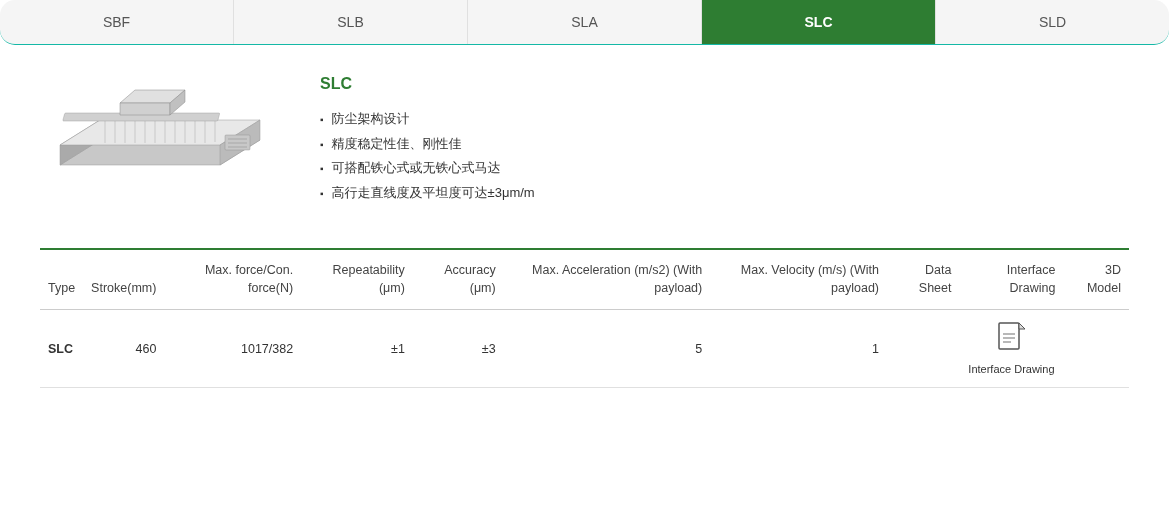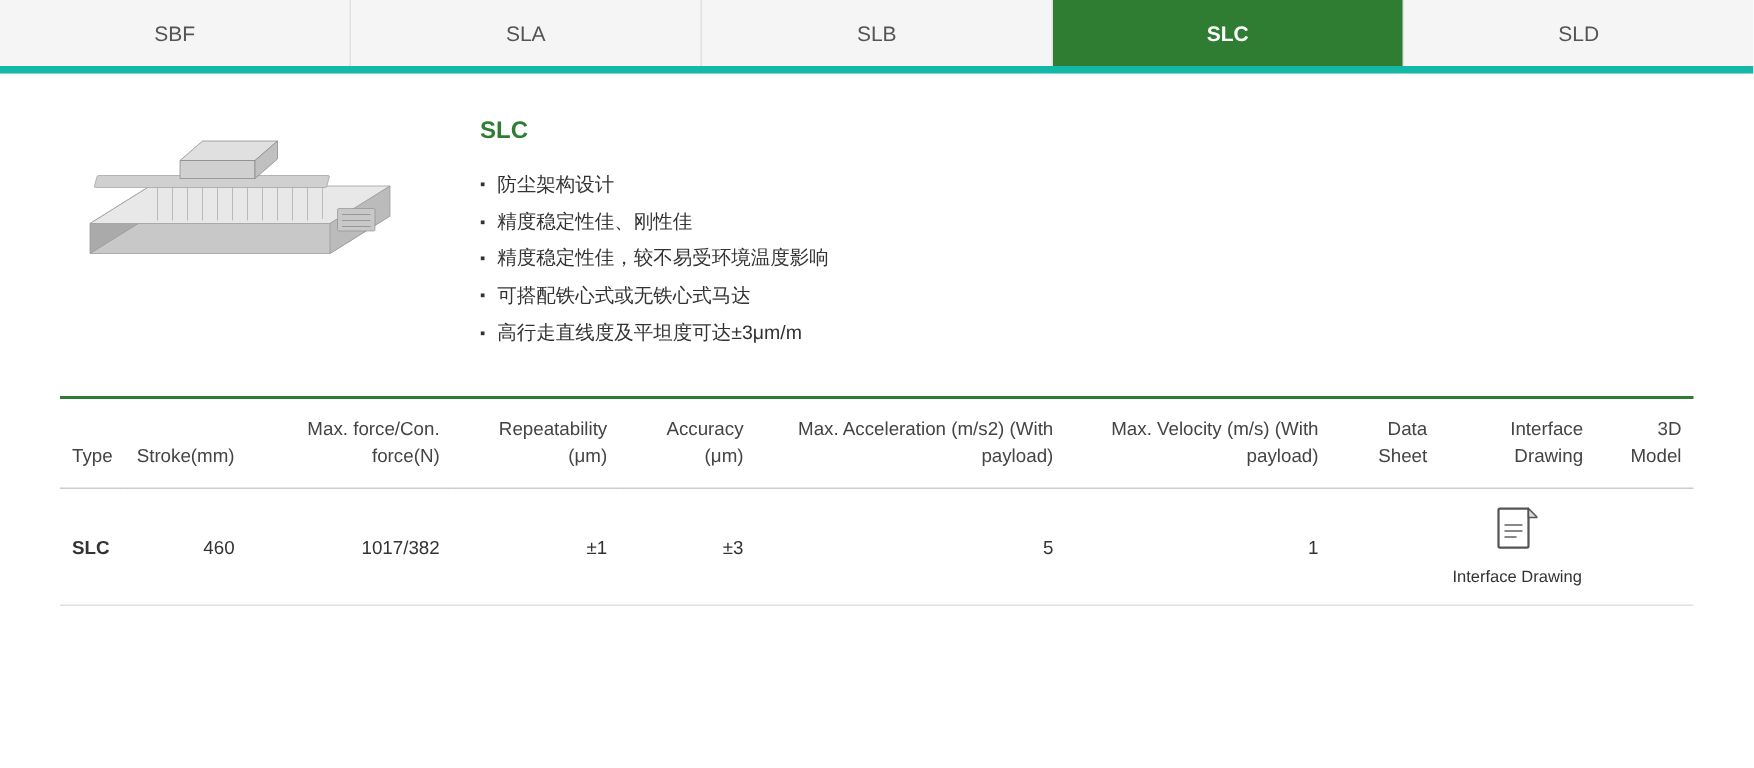--- a/index.html
+++ b/index.html
@@ -2,21 +2,22 @@
 <html><head>
   <meta charset="utf-8">
   <style>
     * { margin: 0; padding: 0; box-sizing: border-box; }
     body { font-family: Arial, sans-serif; background: #fff; font-size: 13px; color: #333; width: 1169px; }
 
     
     .top-nav {
       display: flex;
       background: #f5f5f5;
-      border-bottom: 5px solid #14b8a6;
+      border-bottom: 1px solid #14b8a6;
+      border-radius: 15px;
     }
     .top-nav .nav-tab {
       flex: 1;
       text-align: center;
       padding: 14px 10px;
       cursor: pointer;
       color: #555;
       font-size: 14px;
       border-right: 1px solid #e0e0e0;
     }
@@ -140,22 +141,22 @@
       color: #333;
       text-decoration: none;
       font-size: 12px;
     }
   </style>
 </head>
 <body>
 
 <nav class="top-nav">
 <div class="nav-tab">SBF</div>
+    <div class="nav-tab">SLB</div>
     <div class="nav-tab">SLA</div>
-    <div class="nav-tab">SLB</div>
     <div class="nav-tab active">SLC</div>
     <div class="nav-tab">SLD</div>
   </nav>
 
 <div class="main-content">
 
   <div class="product-image">
     
     <svg viewBox="0 0 240 140" xmlns="http://www.w3.org/2000/svg">
 
@@ -193,21 +194,20 @@
       <line x1="188" y1="68" x2="207" y2="68" stroke="#888" stroke-width="0.5"></line>
       <line x1="188" y1="72" x2="207" y2="72" stroke="#888" stroke-width="0.5"></line>
     </svg>
   </div>
 
   <div class="product-info">
     <div class="product-title">SLC</div>
     <ul class="feature-list">
     <li>防尘架构设计</li>
         <li>精度稳定性佳、刚性佳</li>
-        <li>精度稳定性佳，较不易受环境温度影响</li>
         <li>可搭配铁心式或无铁心式马达</li>
         <li>高行走直线度及平坦度可达±3μm/m</li>
       </ul>
   </div>
 </div>
 
 <hr class="divider">
 
 <div class="table-wrapper">
   <table>

